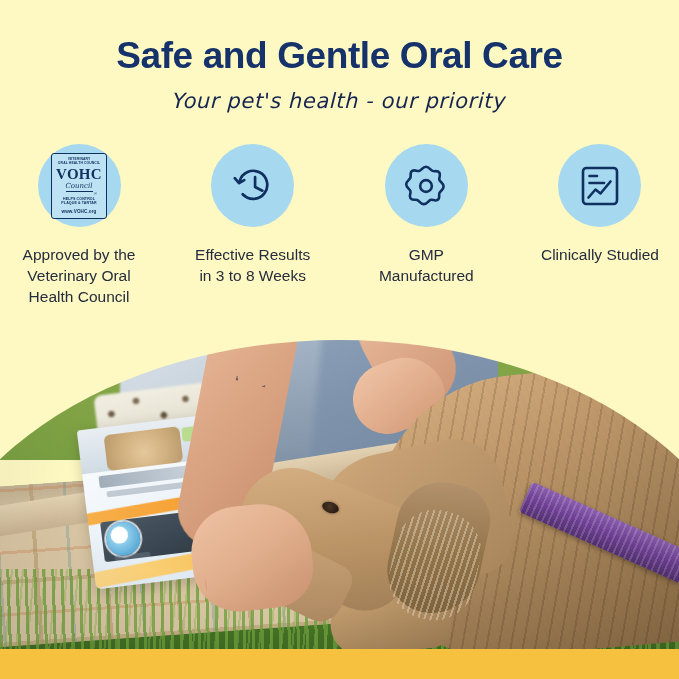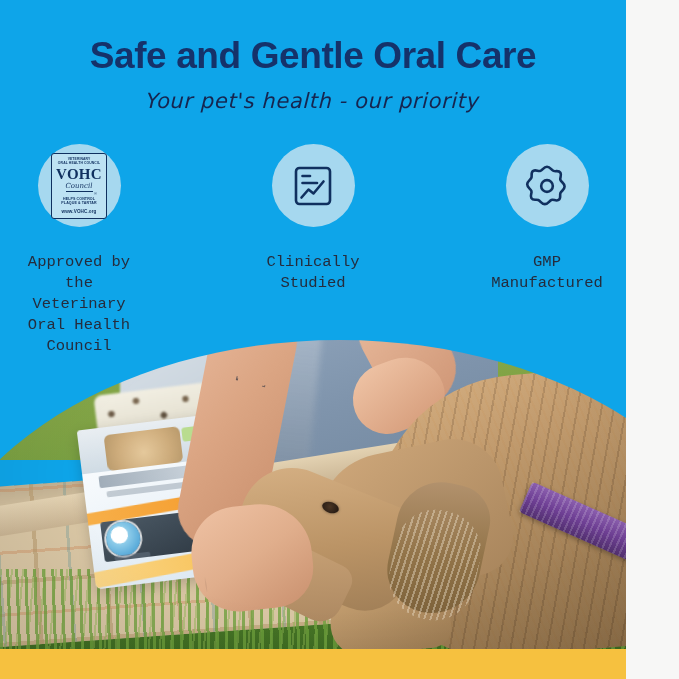--- a/index.html
+++ b/index.html
@@ -11,23 +11,23 @@
   }
 
   body {
     background: #f7f7f6;
     font-family: "Liberation Sans", sans-serif;
     position: relative;
   }
 
   .page {
     position: relative;
-    width: 626px;
+    width: 679px;
     height: 679px;
-    background: #0ea5e9;
+    background: #fef9c3;
     overflow: hidden;
   }
 
   
   .header {
     position: absolute;
     top: 0; left: 0; right: 0;
     padding-top: 36px;
     text-align: center;
   }
@@ -75,26 +75,26 @@
     height: 83px;
     border-radius: 50%;
     background: #a6d8ef;
     display: flex;
     align-items: center;
     justify-content: center;
     flex: none;
   }
 
   .feature-label {
-    margin-top: 25px;
+    margin-top: 18px;
     font-size: 15.5px;
     line-height: 1.35;
     color: #252c3d;
     text-align: center;
-    font-family: Liberation Mono, monospace;
+    font-family: Liberation Sans, sans-serif;
   }
 
   
   .vohc {
     width: 56px;
     height: 66px;
     background: #bde2f3;
     border: 1.4px solid #10305f;
     border-radius: 3px;
     display: flex;
@@ -496,41 +496,51 @@
           <div class="vohc-sub">
             <div>HELPS CONTROL</div>
             <div>PLAQUE &amp; TARTAR</div>
           </div>
           <div class="vohc-url">www.VOHC.org</div>
         </div>
       </div>
       <div class="feature-label">Approved by the Veterinary Oral Health Council</div>
     </div>
 
+    <div class="feature">
+      <div class="badge">
+        <svg width="50" height="50" viewBox="0 0 48 48">
+          <path d="M10.5 22 A13.5 13.5 0 1 1 16 33.8" fill="none" stroke="#10305f" stroke-width="2.6" stroke-linecap="round" transform="rotate(12 24 24)"></path>
+          <path d="M6.5 16.5 L10.6 21.3 L15.6 18.3" fill="none" stroke="#10305f" stroke-width="2.6" stroke-linecap="round" stroke-linejoin="round"></path>
+          <path d="M26 15.5 L26 25 L33 28.5" fill="none" stroke="#10305f" stroke-width="2.6" stroke-linecap="round" stroke-linejoin="round"></path>
+        </svg>
+      </div>
+      <div class="feature-label">Effective Results in 3 to 8 Weeks</div>
+    </div>
+
+    <div class="feature">
+      <div class="badge">
+        <svg width="50" height="50" viewBox="0 0 48 48">
+          <path d="M24 5.5c3.2 0 4.1 3.1 6.3 4s5-.9 6.6 1.8-0.9 4.7 0 6.9 4 3.1 4 6.3-3.1 4.1-4 6.3.9 5-1.8 6.6-4.7-.9-6.9 0-3.1 4-6.3 4-4.1-3.1-6.3-4-5 .9-6.6-1.8.9-4.7 0-6.9-4-3.1-4-6.3 3.1-4.1 4-6.3-.9-5 1.8-6.6 4.7.9 6.9 0 3.1-4 6.3-4z" fill="none" stroke="#10305f" stroke-width="2.5" stroke-linejoin="round"></path>
+          <circle cx="24" cy="24" r="5.6" fill="none" stroke="#10305f" stroke-width="2.5"></circle>
+        </svg>
+      </div>
+      <div class="feature-label">GMP Manufactured</div>
+    </div>
 
     <div class="feature">
       <div class="badge">
         <svg width="48" height="48" viewBox="0 0 48 48">
           <rect x="7" y="6" width="34" height="36" rx="3.5" fill="none" stroke="#10305f" stroke-width="2.6"></rect>
           <line x1="13.5" y1="14" x2="21" y2="14" stroke="#10305f" stroke-width="2.6" stroke-linecap="round"></line>
           <line x1="13.5" y1="21" x2="28" y2="21" stroke="#10305f" stroke-width="2.6" stroke-linecap="round"></line>
           <path d="M12.5 35.5 L19.5 27.5 L24.5 31.5 L34.5 19.5" fill="none" stroke="#10305f" stroke-width="2.6" stroke-linecap="round" stroke-linejoin="round"></path>
         </svg>
       </div>
       <div class="feature-label">Clinically Studied</div>
-    </div>
-
-    <div class="feature">
-      <div class="badge">
-        <svg width="50" height="50" viewBox="0 0 48 48">
-          <path d="M24 5.5c3.2 0 4.1 3.1 6.3 4s5-.9 6.6 1.8-0.9 4.7 0 6.9 4 3.1 4 6.3-3.1 4.1-4 6.3.9 5-1.8 6.6-4.7-.9-6.9 0-3.1 4-6.3 4-4.1-3.1-6.3-4-5 .9-6.6-1.8.9-4.7 0-6.9-4-3.1-4-6.3 3.1-4.1 4-6.3-.9-5 1.8-6.6 4.7.9 6.9 0 3.1-4 6.3-4z" fill="none" stroke="#10305f" stroke-width="2.5" stroke-linejoin="round"></path>
-          <circle cx="24" cy="24" r="5.6" fill="none" stroke="#10305f" stroke-width="2.5"></circle>
-        </svg>
-      </div>
-      <div class="feature-label">GMP Manufactured</div>
     </div>
 
 
   </div>
 
   <div class="photo-wrap">
     <div class="photo">
       <div class="ph-grass-far"></div>
       <div class="ph-shirt"></div>
       <div class="ph-jeans"></div>

